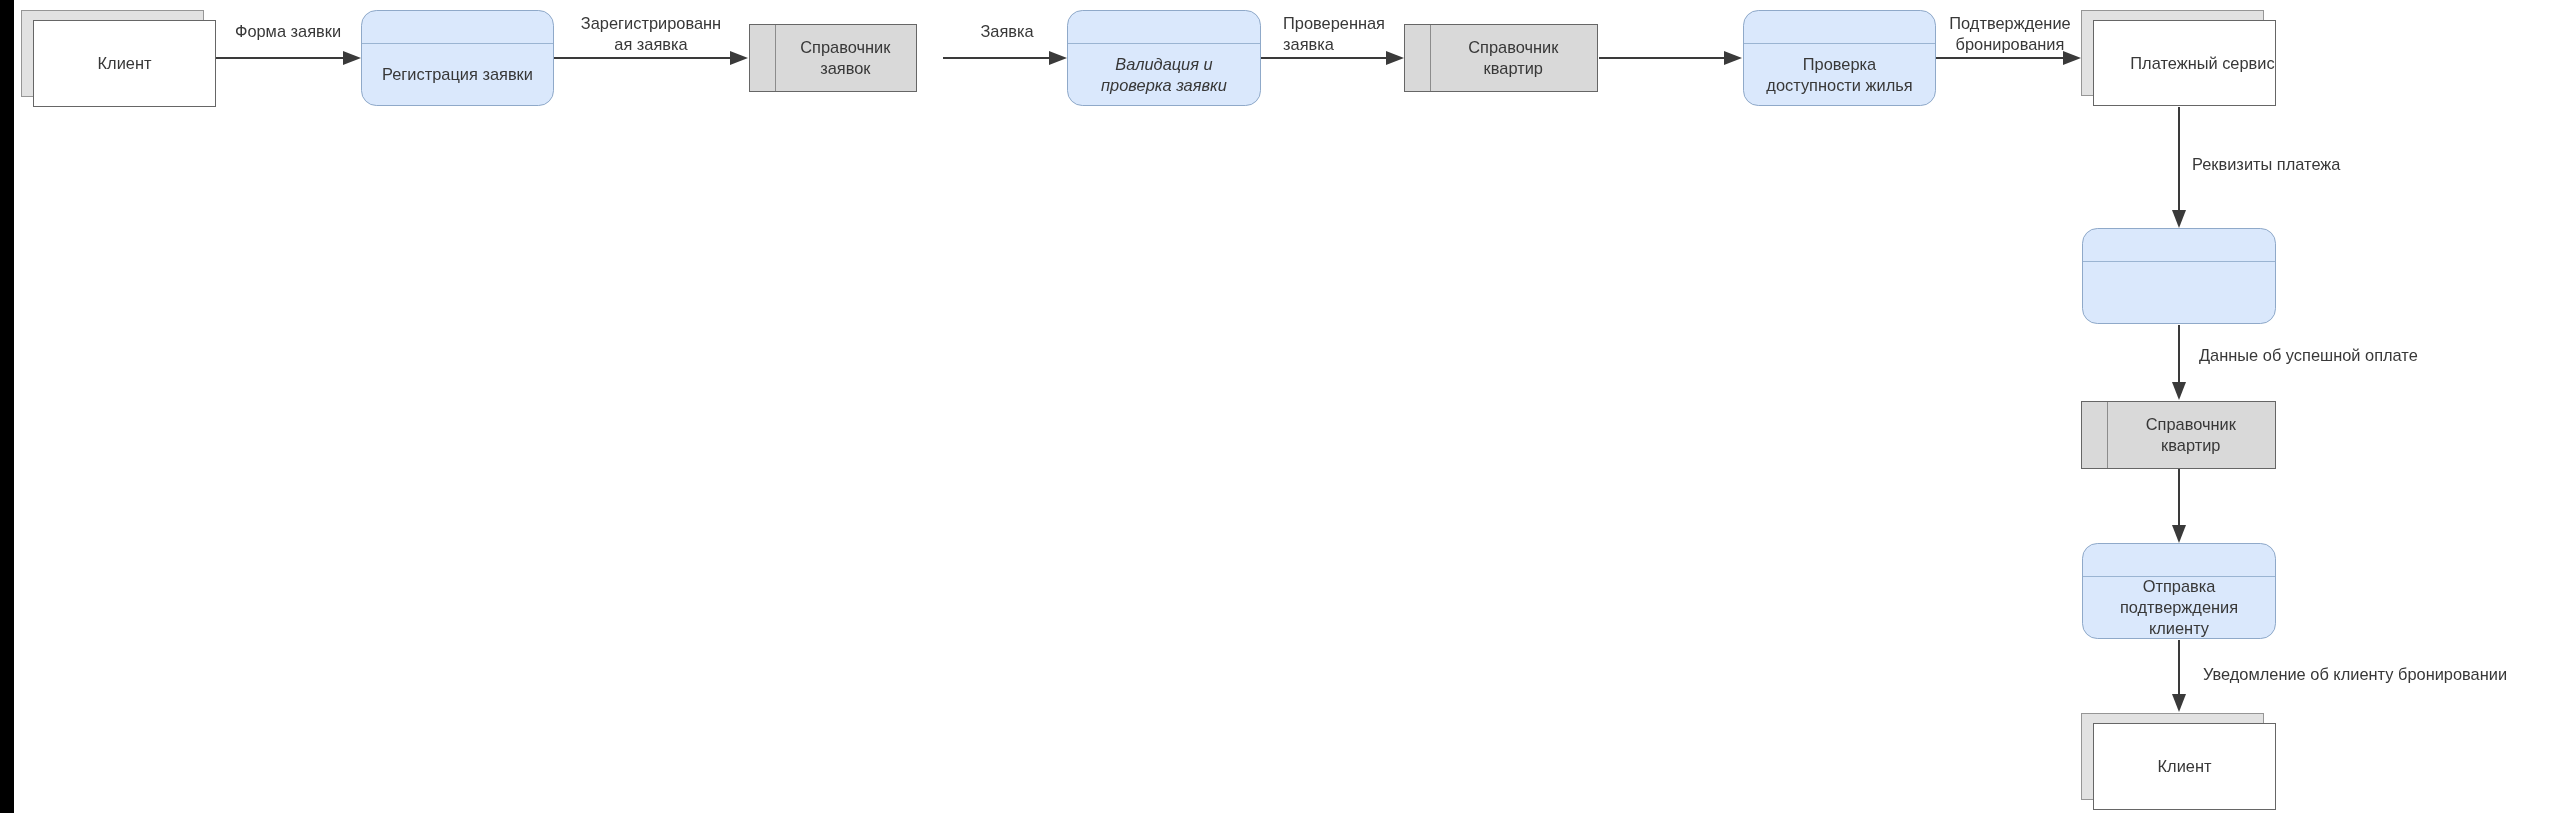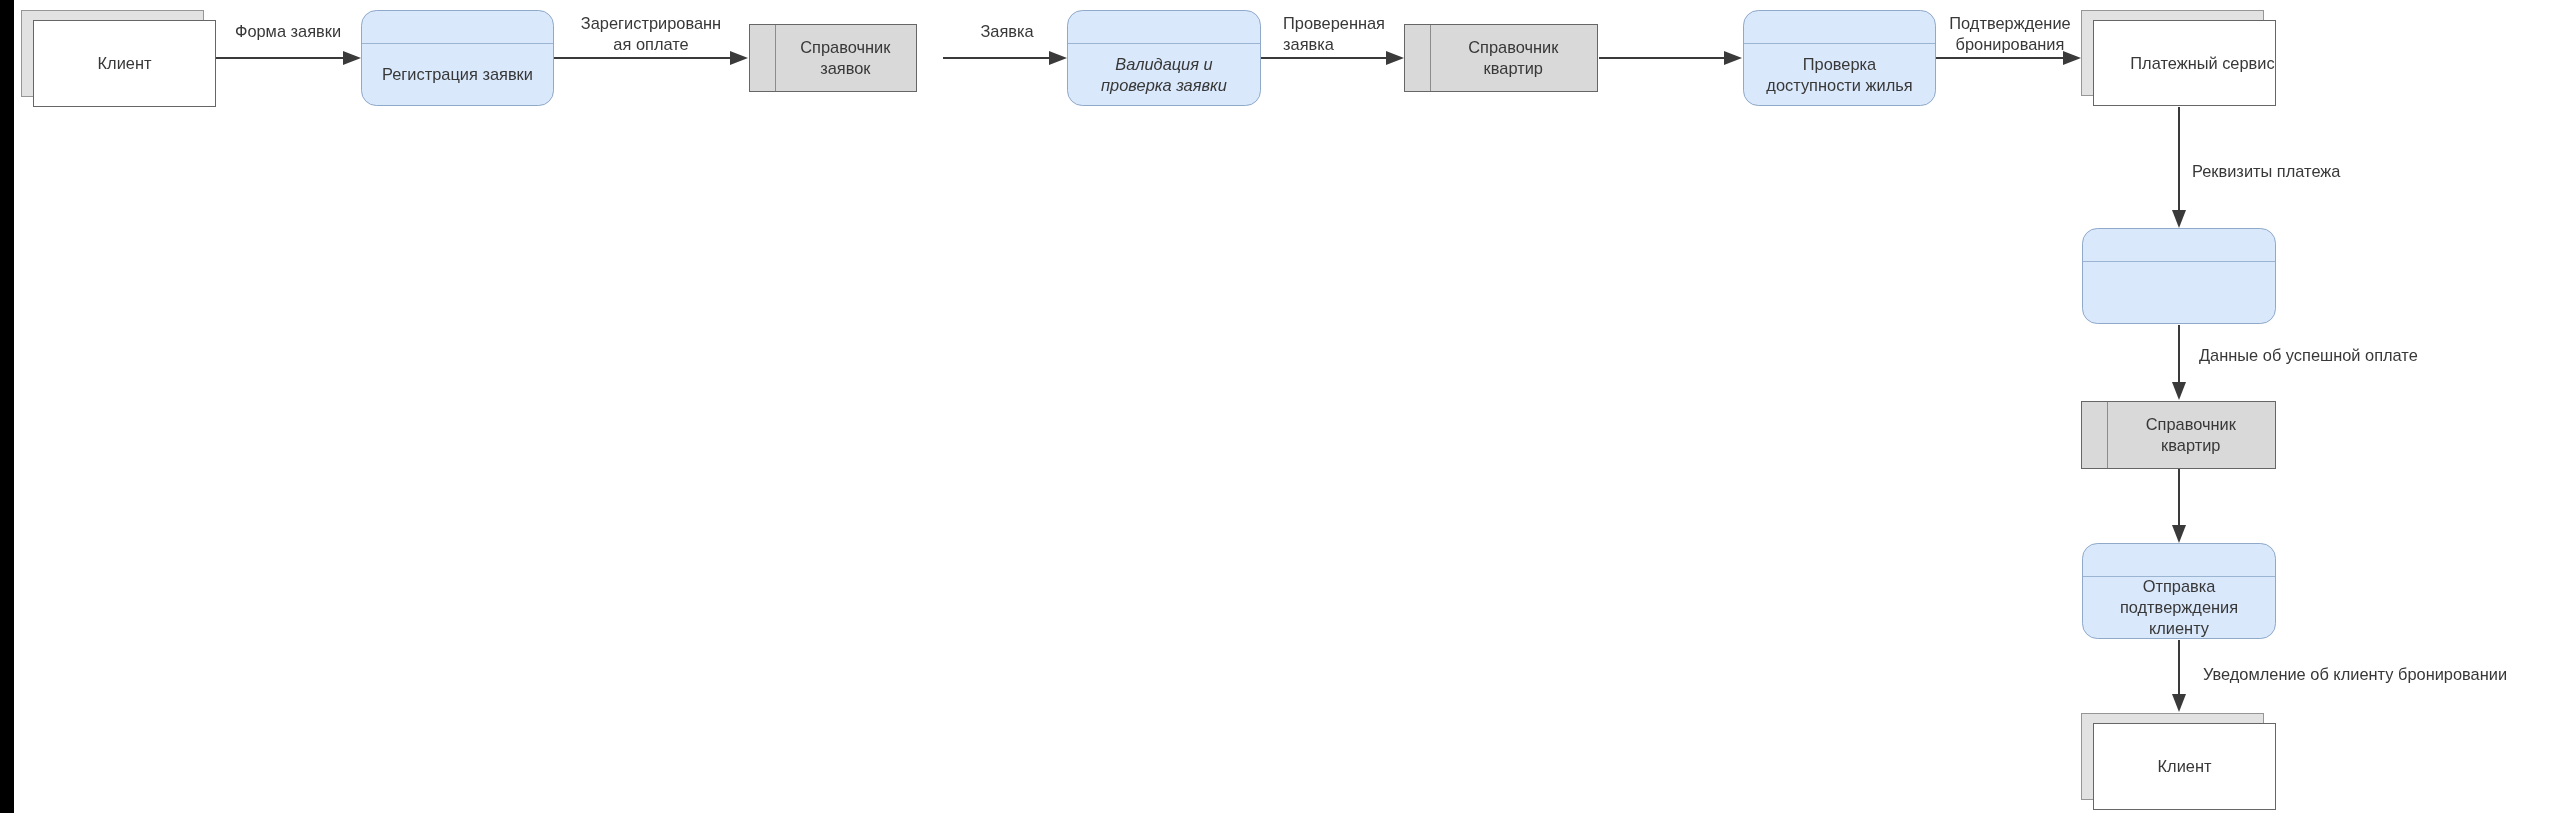--- a/index.html
+++ b/index.html
@@ -99,37 +99,37 @@
     <div class="node external-shadow" style="left: 2081px; top: 713px; width: 183px; height: 87px;"></div>
     <div class="node external-main" style="left: 2093px; top: 723px; width: 183px; height: 87px;">
       <div class="txt" style="position: static;">Клиент</div>
     </div>
     <div class="edge-part shaft-h" style="left: 216px; top: 57px; width: 128px;"></div>
     <div class="edge-part head-r" style="left: 343px; top: 51px;"></div>
     <div class="edge-label txt" style="left: 288px; top: 21px; transform: translateX(-50%); text-align: center;">Форма заявки</div>
     <div class="edge-part shaft-h" style="left: 554px; top: 57px; width: 177px;"></div>
     <div class="edge-part head-r" style="left: 730px; top: 51px;"></div>
     <div class="edge-label txt" style="left: 651px; top: 13px; transform: translateX(-50%); text-align: center;">Зарегистрированн
-ая оплате</div>
+ая заявка</div>
     <div class="edge-part shaft-h" style="left: 943px; top: 57px; width: 107px;"></div>
     <div class="edge-part head-r" style="left: 1049px; top: 51px;"></div>
     <div class="edge-label txt" style="left: 1007px; top: 21px; transform: translateX(-50%); text-align: center;">Заявка</div>
     <div class="edge-part shaft-h" style="left: 1261px; top: 57px; width: 125px;"></div>
     <div class="edge-part head-r" style="left: 1386px; top: 51px;"></div>
     <div class="edge-label txt" style="left: 1334px; top: 13px; transform: translateX(-50%); text-align: left;">Проверенная
 заявка</div>
     <div class="edge-part shaft-h" style="left: 1599px; top: 57px; width: 127px;"></div>
     <div class="edge-part head-r" style="left: 1724px; top: 51px;"></div>
     <div class="edge-part shaft-h" style="left: 1936px; top: 57px; width: 128px;"></div>
     <div class="edge-part head-r" style="left: 2063px; top: 51px;"></div>
     <div class="edge-label txt" style="left: 2010px; top: 13px; transform: translateX(-50%); text-align: center;">Подтверждение
 бронирования</div>
     <div class="edge-part shaft-v" style="left: 2178px; top: 107px; height: 104px;"></div>
     <div class="edge-part head-d" style="left: 2172px; top: 210px;"></div>
-    <div class="edge-label txt" style="left: 2192px; top: 154px; text-align: left; white-space: nowrap; margin-top: 7px;">Реквизиты платежа</div>
+    <div class="edge-label txt" style="left: 2192px; top: 154px; text-align: left; white-space: nowrap;">Реквизиты платежа</div>
     <div class="edge-part shaft-v" style="left: 2178px; top: 325px; height: 59px;"></div>
     <div class="edge-part head-d" style="left: 2172px; top: 382px;"></div>
     <div class="edge-label txt" style="left: 2199px; top: 345px; text-align: left; white-space: nowrap;">Данные об успешной оплате</div>
     <div class="edge-part shaft-v" style="left: 2178px; top: 468px; height: 57px;"></div>
     <div class="edge-part head-d" style="left: 2172px; top: 525px;"></div>
     <div class="edge-part shaft-v" style="left: 2178px; top: 640px; height: 56px;"></div>
     <div class="edge-part head-d" style="left: 2172px; top: 694px;"></div>
     <div class="edge-label txt" style="left: 2203px; top: 664px; text-align: left; white-space: nowrap;">Уведомление об клиенту бронировании</div>
   </div>
 

